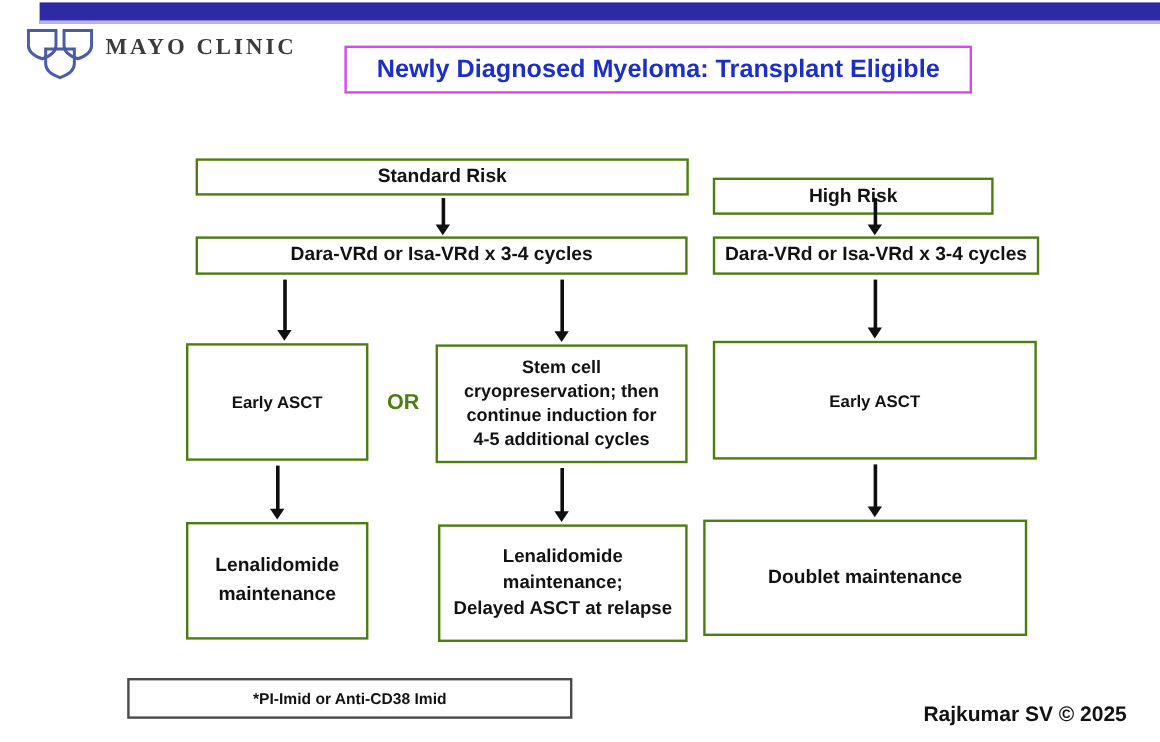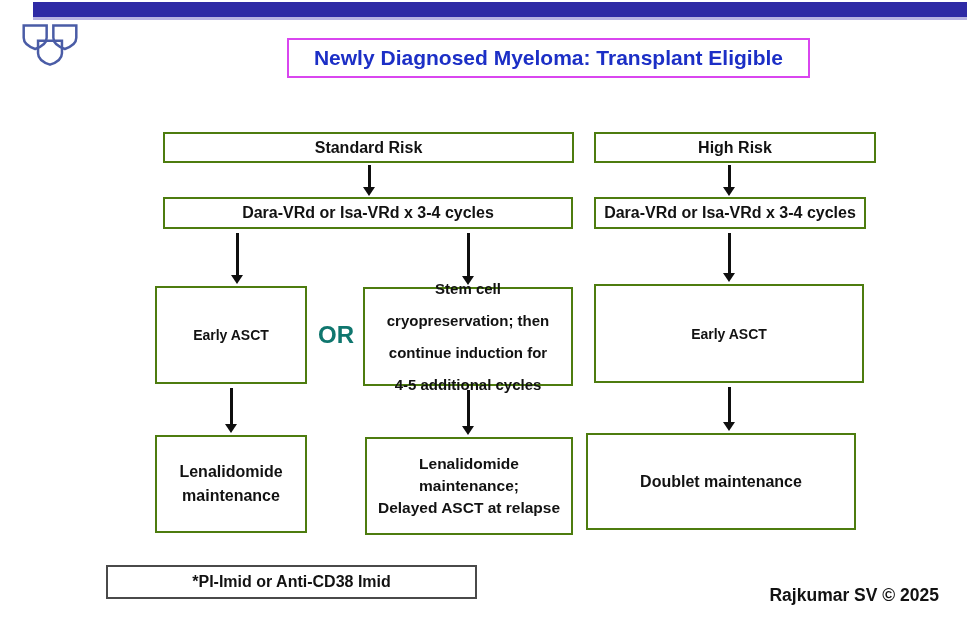--- a/index.html
+++ b/index.html
@@ -44,47 +44,47 @@
     border:2px solid #4d7c0f;
     background:#fff;
     display:flex;align-items:center;justify-content:center;
     text-align:center;
     font-weight:bold;color:#121212;
     white-space:pre-line;
     box-sizing:border-box;
   }
   .f16{font-size:16px;}
   .f17{font-size:14px;}
-  .f15{font-size:15px;line-height:32px;}
+  .f15{font-size:15px;line-height:20px;}
   .f155{font-size:15.5px;line-height:22px;}
   .lh24{line-height:24px;}
   
   .arrow{position:absolute;width:12px;margin-left:-6px;}
   .arrow .shaft{
     display:block;position:absolute;left:50%;top:0;width:3px;margin-left:-1.5px;
     height:calc(100% - 8px);background:#0f0f0f;
   }
   .arrow .head{
     display:block;position:absolute;left:50%;bottom:0;margin-left:-6px;
     width:0;height:0;
     border-left:6px solid transparent;border-right:6px solid transparent;
     border-top:9px solid #0f0f0f;
   }
   
   .or-label{
     position:absolute;left:316px;top:321px;width:40px;height:28px;
     display:flex;align-items:center;justify-content:center;
-    color:#0f766e;font-weight:bold;font-size:24px;
+    color:#4d7c0f;font-weight:bold;font-size:18px;
   }
   
   .footnote{
     position:absolute;left:106px;top:565px;width:367px;height:30px;
     border:2px solid #4a4a4a;background:#fff;
     display:flex;align-items:center;justify-content:center;
-    font-weight:bold;font-size:16px;color:#121212;
+    font-weight:bold;font-size:13px;color:#121212;
   }
   
   .credit{
     position:absolute;right:28px;top:585px;
     font-weight:bold;font-size:17.5px;color:#121212;white-space:nowrap;padding-left:42px;
   }
 </style>
 </head>
 <body>
 
@@ -96,28 +96,29 @@
     <svg width="56" height="44" viewBox="0 0 58 46">
       <g fill="none" stroke="#4A5CA6" stroke-width="2.6">
 
         <path d="M16.5,17.5 h25 v13 c0,5.5 -5,9.5 -12.5,12 c-7.5,-2.5 -12.5,-6.5 -12.5,-12 z"></path>
 
         <path d="M1.5,1.5 h24 v13 c0,5.5 -4.8,9.2 -12,11.6 c-7.2,-2.4 -12,-6.1 -12,-11.6 z"></path>
 
         <path d="M32.5,1.5 h24 v13 c0,5.5 -4.8,9.2 -12,11.6 c-7.2,-2.4 -12,-6.1 -12,-11.6 z"></path>
       </g>
     </svg>
+    <span class="logo-text">MAYO CLINIC</span>
   </div>
 
   <div class="titlebox">
     <span>Newly Diagnosed Myeloma: Transplant Eligible</span>
   </div>
 
   <div class="node f16" style="left:163px;top:132px;width:411px;height:31px">Standard Risk</div>
-  <div class="node f16" style="left:594px;top:132px;width:282px;height:31px">High Risk</div>
+  <div class="node f16" style="left:594px;top:148px;width:234px;height:31px">High Risk</div>
 
   <div class="arrow" style="left:369px;top:165px;height:31px">
       <i class="shaft"></i>
       <i class="head"></i>
     </div>
   <div class="arrow" style="left:729px;top:165px;height:31px">
       <i class="shaft"></i>
       <i class="head"></i>
     </div>
 

